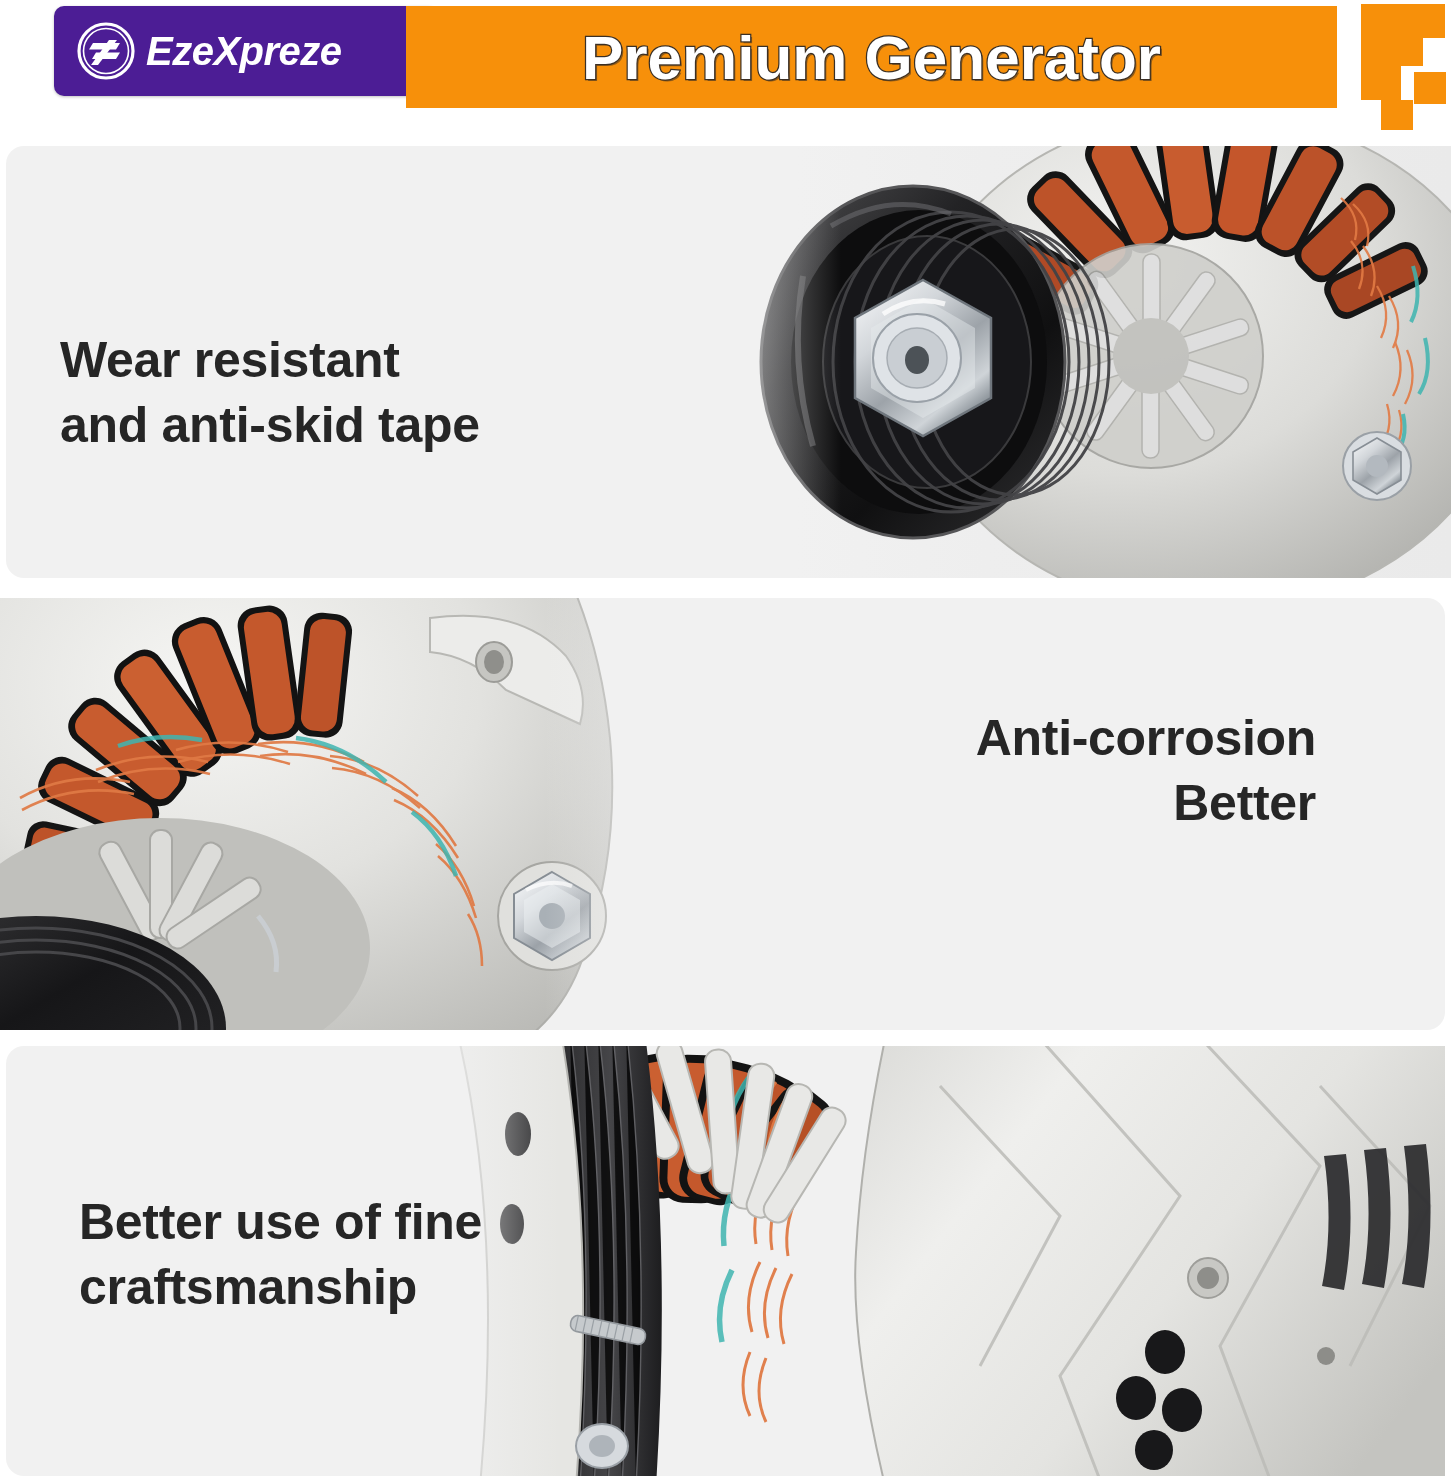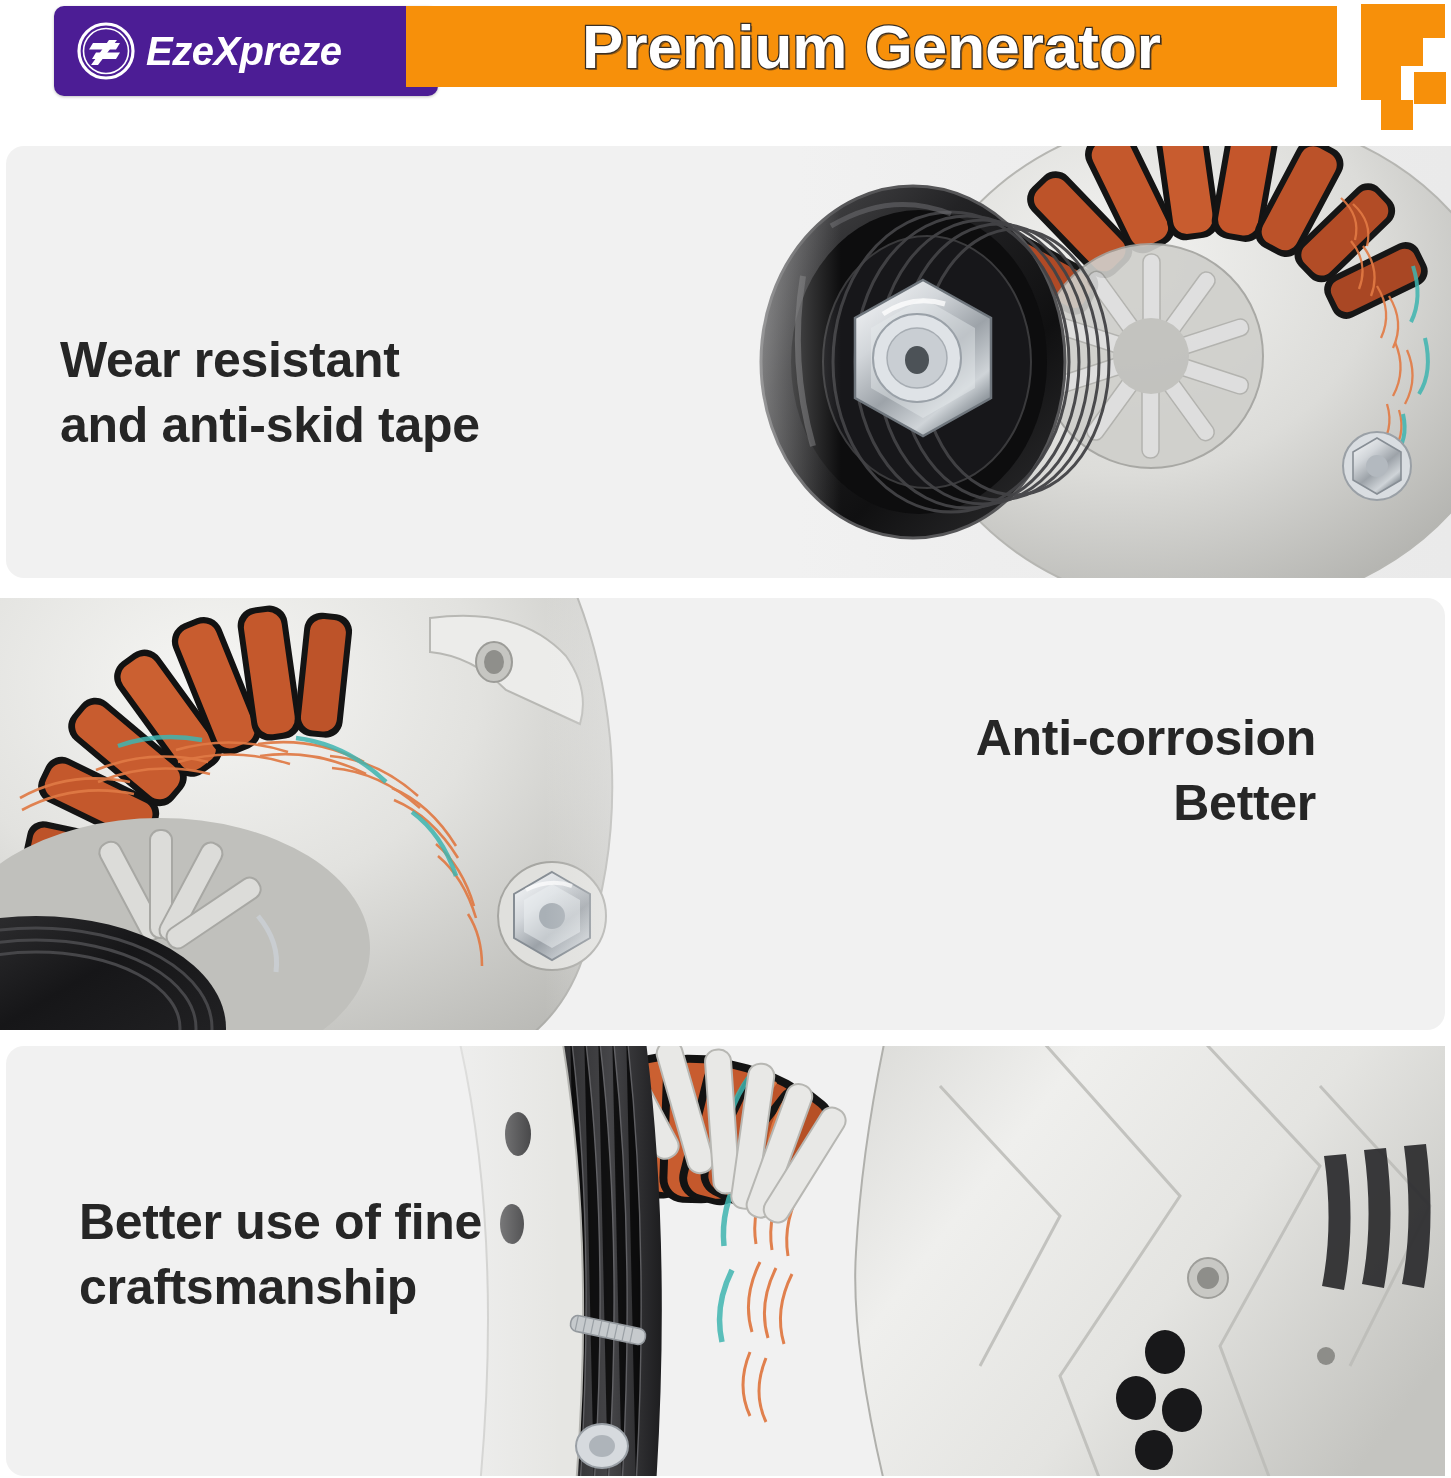--- a/index.html
+++ b/index.html
@@ -30,21 +30,21 @@
     font-size: 40px;
     font-weight: bold;
     font-style: italic;
     letter-spacing: -0.5px;
     white-space: nowrap;
     font-family: "Liberation Sans", sans-serif;
   }
 
   .title-bar {
     position: absolute; left: 406px; top: 6px;
-    width: 931px; height: 81px;
+    width: 931px; height: 102px;
     background: #f7900a;
     display: flex; align-items: center; justify-content: center; text-align: center;
   }
   .title-text {
     font-size: 62px;
     font-weight: bold;
     color: #ffffff;
     letter-spacing: 0px;
     white-space: nowrap;
     font-family: "Liberation Sans", sans-serif;

